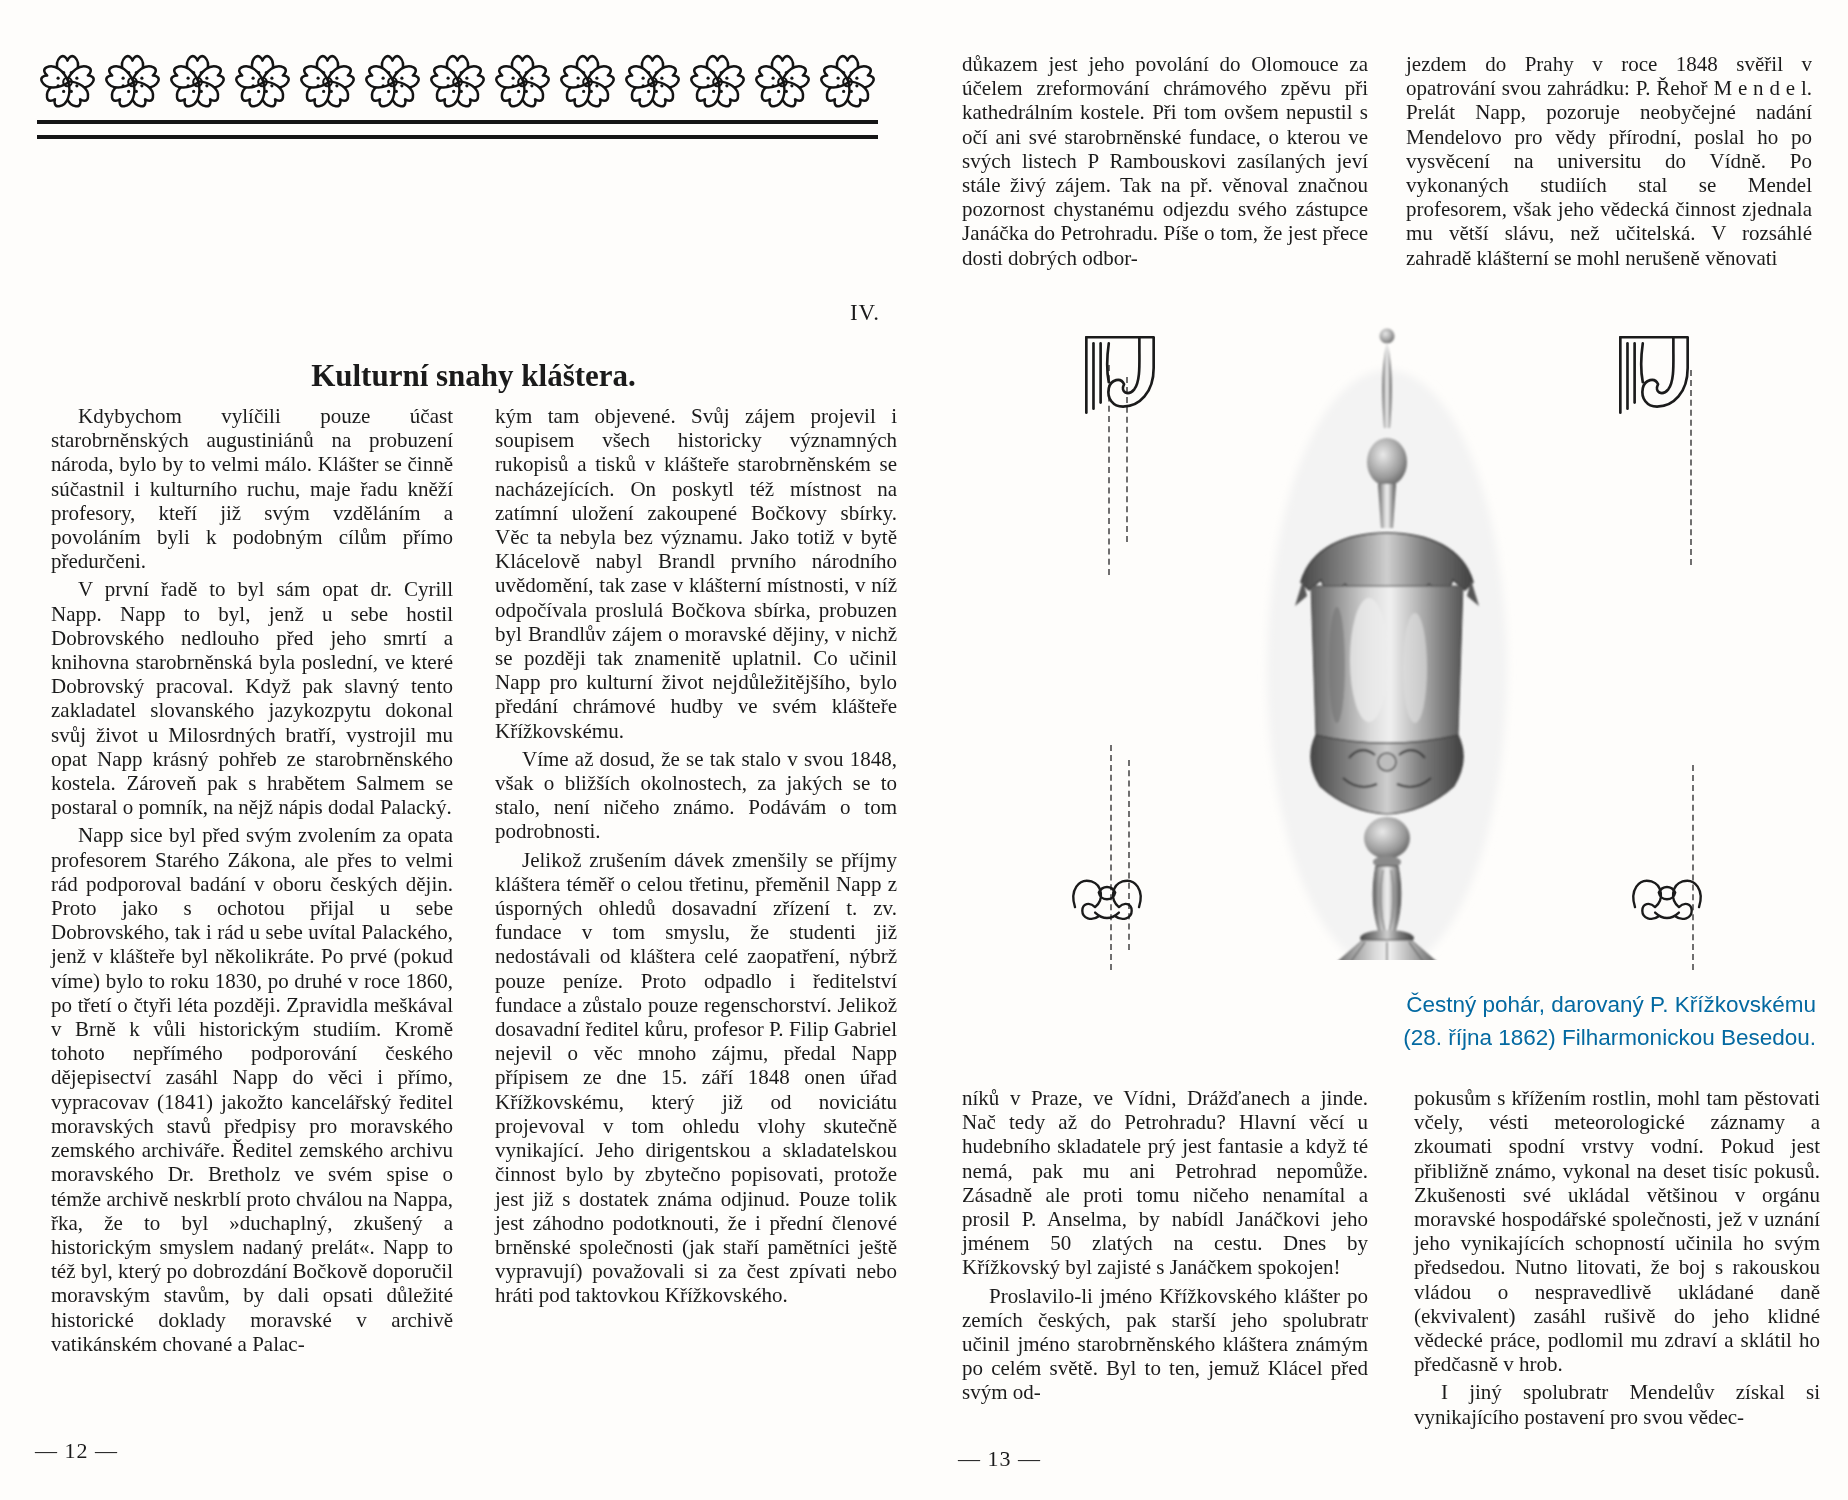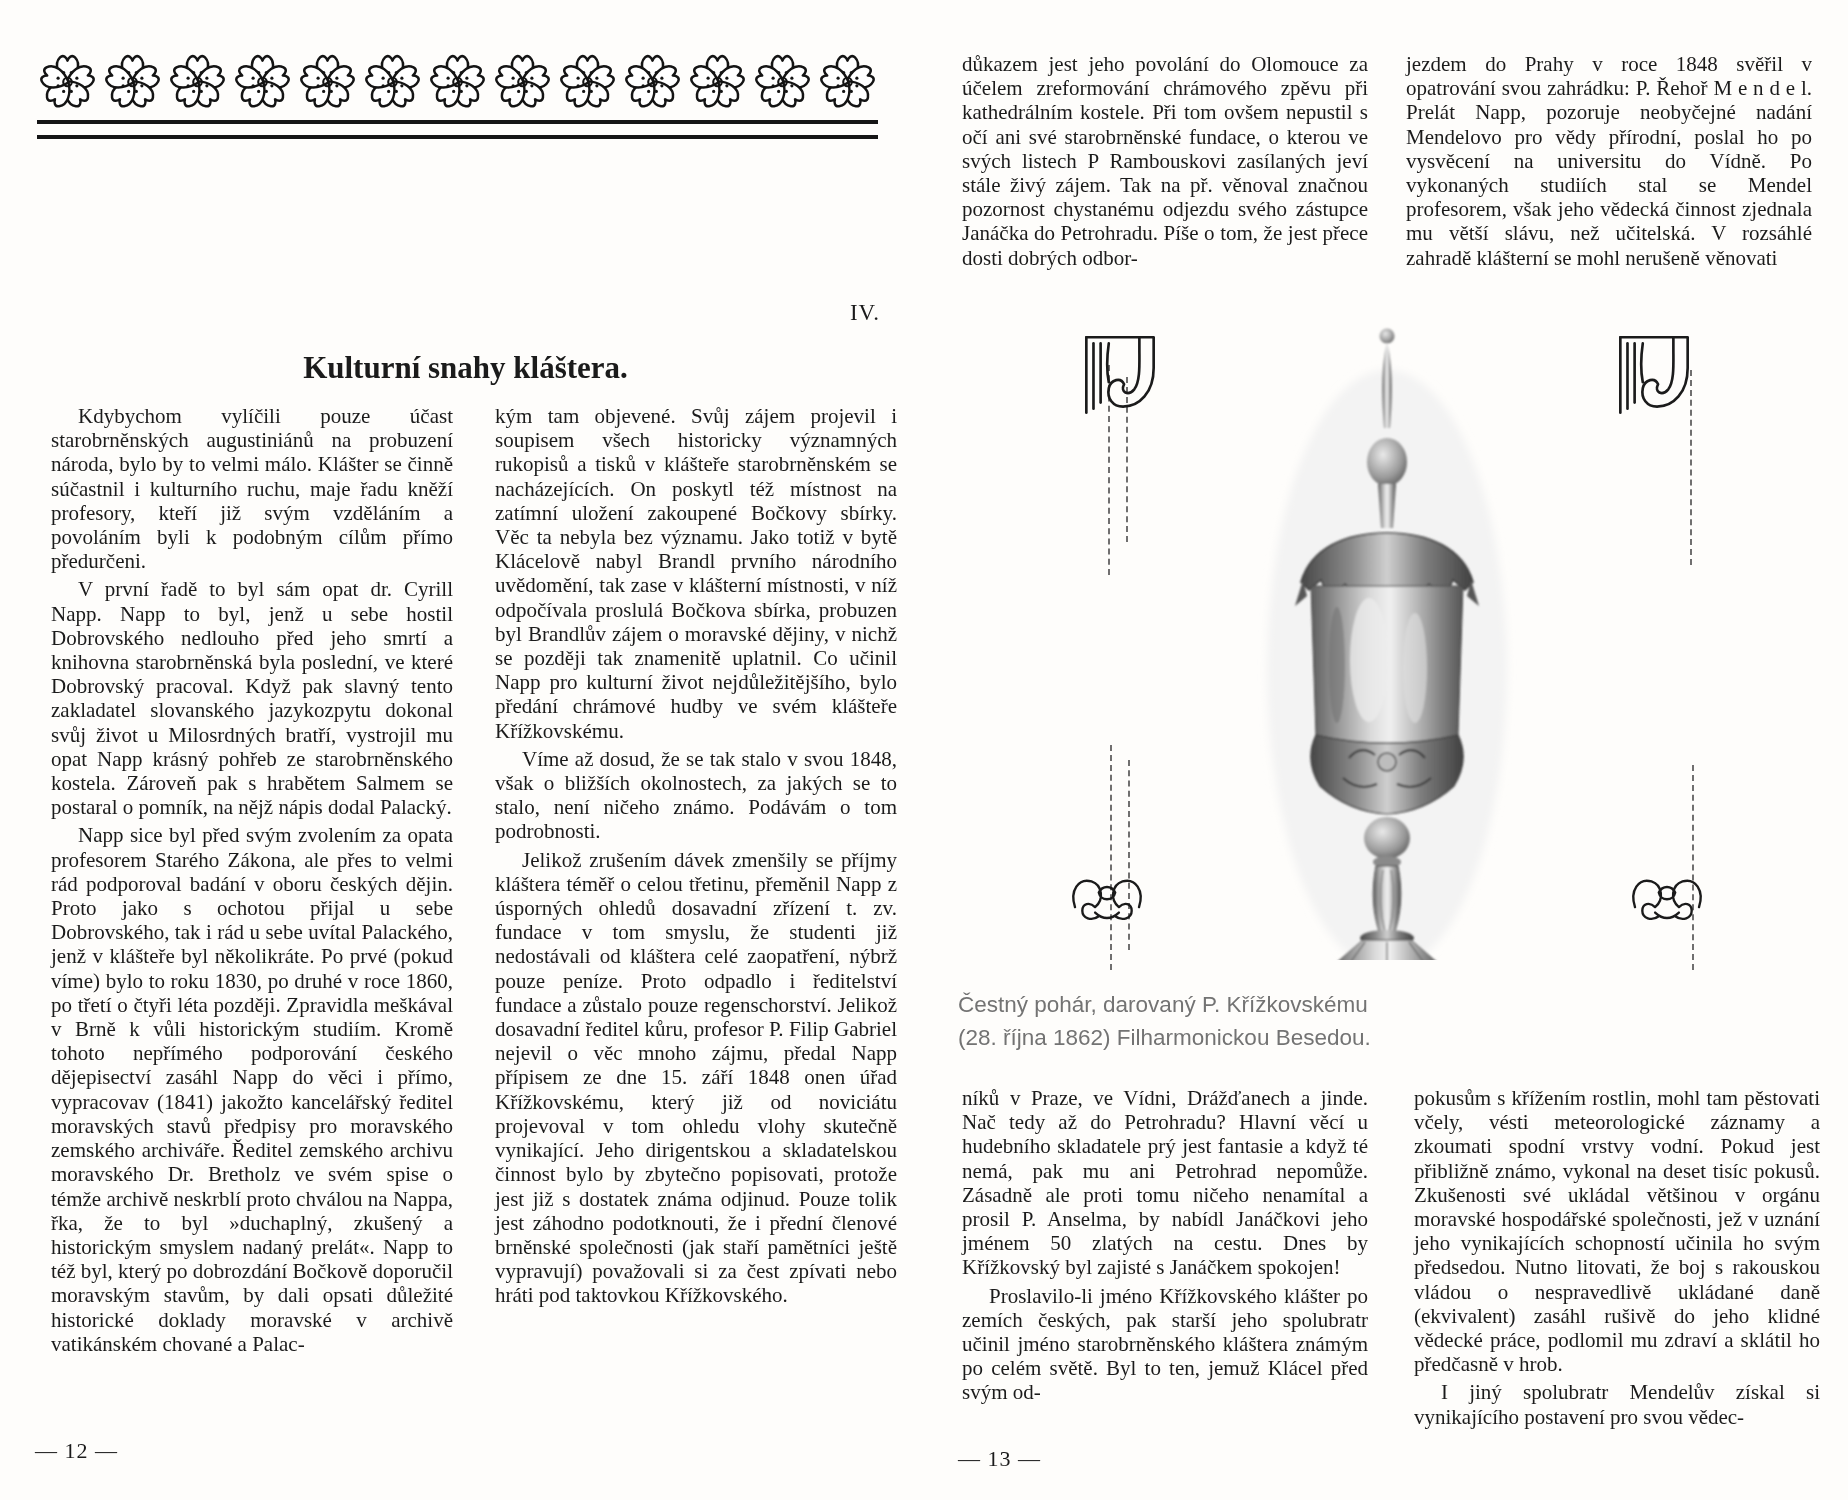--- a/index.html
+++ b/index.html
@@ -38,23 +38,23 @@
   #page-12 .page-footer{top:1438px}
   #page-13 .page-footer{top:1446px}
 
   
   .figure{position:absolute;top:285px;left:0;width:858px;height:695px}
   .corner-ornament{position:absolute}
   .dash-line{position:absolute;width:0;border-left:2px dashed rgba(25,25,25,.62)}
   .goblet{position:absolute;left:calc(50% - 130px);top:5px;width:260px;height:670px}
 
   .caption{
-    position:absolute;top:988px;left:0;width:100%;text-align:left;
+    position:absolute;top:988px;left:0;width:100%;text-align:right;
     font-family:"Liberation Sans","DejaVu Sans",sans-serif;
-    font-size:22.5px;line-height:33px;font-weight:500;color:#737373;
+    font-size:22.5px;line-height:33px;font-weight:500;color:#0369a1;
   }
 </style>
 </head>
 <body>
 
 <svg width="0" height="0" style="position:absolute" aria-hidden="true">
   <defs>
     <path id="petal" d="M30,31 C21,24 17,13 23,7 C26,4 29,7 30,10 C31,7 34,4 37,7 C43,13 39,24 30,31 Z"></path>
     <symbol id="rosette" viewBox="0 0 60 60">
       <g fill="#ffffff" stroke="#141414" stroke-width="2.3" stroke-linejoin="round">
@@ -137,21 +137,21 @@
     <svg>
         <use href="#rosette"></use>
       </svg>
     <svg>
         <use href="#rosette"></use>
       </svg>
   </div>
   <div class="double-rule"></div>
 
   <div class="section-number">IV.</div>
-  <h1 class="page-title" style="margin:8px">Kulturní snahy kláštera.</h1>
+  <h1 class="page-title" style="margin:16px">Kulturní snahy kláštera.</h1>
 
   <div class="columns">
     <div class="col">
       <p class="indent">Kdybychom vylíčili pouze účast starobrněnských augustiniánů na probuzení národa, bylo by to velmi málo. Klášter se činně súčastnil i kulturního ruchu, maje řadu kněží profesory, kteří již svým vzděláním a povoláním byli k podobným cílům přímo předurčeni.</p>
       <p class="indent">V první řadě to byl sám opat dr. Cyrill Napp. Napp to byl, jenž u sebe hostil Dobrovského nedlouho před jeho smrtí a knihovna starobrněnská byla poslední, ve které Dobrovský pracoval. Když pak slavný tento zakladatel slovanského jazykozpytu dokonal svůj život u Milosrdných bratří, vystrojil mu opat Napp krásný pohřeb ze starobrněnského kostela. Zároveň pak s hrabětem Salmem se postaral o pomník, na nějž nápis dodal Palacký.</p>
       <p class="indent">Napp sice byl před svým zvolením za opata profesorem Starého Zákona, ale přes to velmi rád podporoval badání v oboru českých dějin. Proto jako s ochotou přijal u sebe Dobrovského, tak i rád u sebe uvítal Palackého, jenž v klášteře byl několikráte. Po prvé (pokud víme) bylo to roku 1830, po druhé v roce 1860, po třetí o čtyři léta později. Zpravidla meškával v Brně k vůli historickým studiím. Kromě tohoto nepřímého podporování českého dějepisectví zasáhl Napp do věci i přímo, vypracovav (1841) jakožto kancelářský ředitel moravských stavů předpisy pro moravského zemského archiváře. Ředitel zemského archivu moravského Dr. Bretholz ve svém spise o témže archivě neskrblí proto chválou na Nappa, řka, že to byl »duchaplný, zkušený a historickým smyslem nadaný prelát«. Napp to též byl, který po dobrozdání Bočkově doporučil moravským stavům, by dali opsati důležité historické doklady moravské v archivě vatikánském chované a Palac-</p>
     </div>
     <div class="col">
       <p>kým tam objevené. Svůj zájem projevil i soupisem všech historicky významných rukopisů a tisků v klášteře starobrněnském se nacházejících. On poskytl též místnost na zatímní uložení zakoupené Bočkovy sbírky. Věc ta nebyla bez významu. Jako totiž v bytě Klácelově nabyl Brandl prvního národního uvědomění, tak zase v klášterní místnosti, v níž odpočívala proslulá Bočkova sbírka, probuzen byl Brandlův zájem o moravské dějiny, v nichž se později tak znamenitě uplatnil. Co učinil Napp pro kulturní život nejdůležitějšího, bylo předání chrámové hudby ve svém klášteře Křížkovskému.</p>
       <p class="indent">Víme až dosud, že se tak stalo v svou 1848, však o bližších okolnostech, za jakých se to stalo, není ničeho známo. Podávám o tom podrobnosti.</p>

